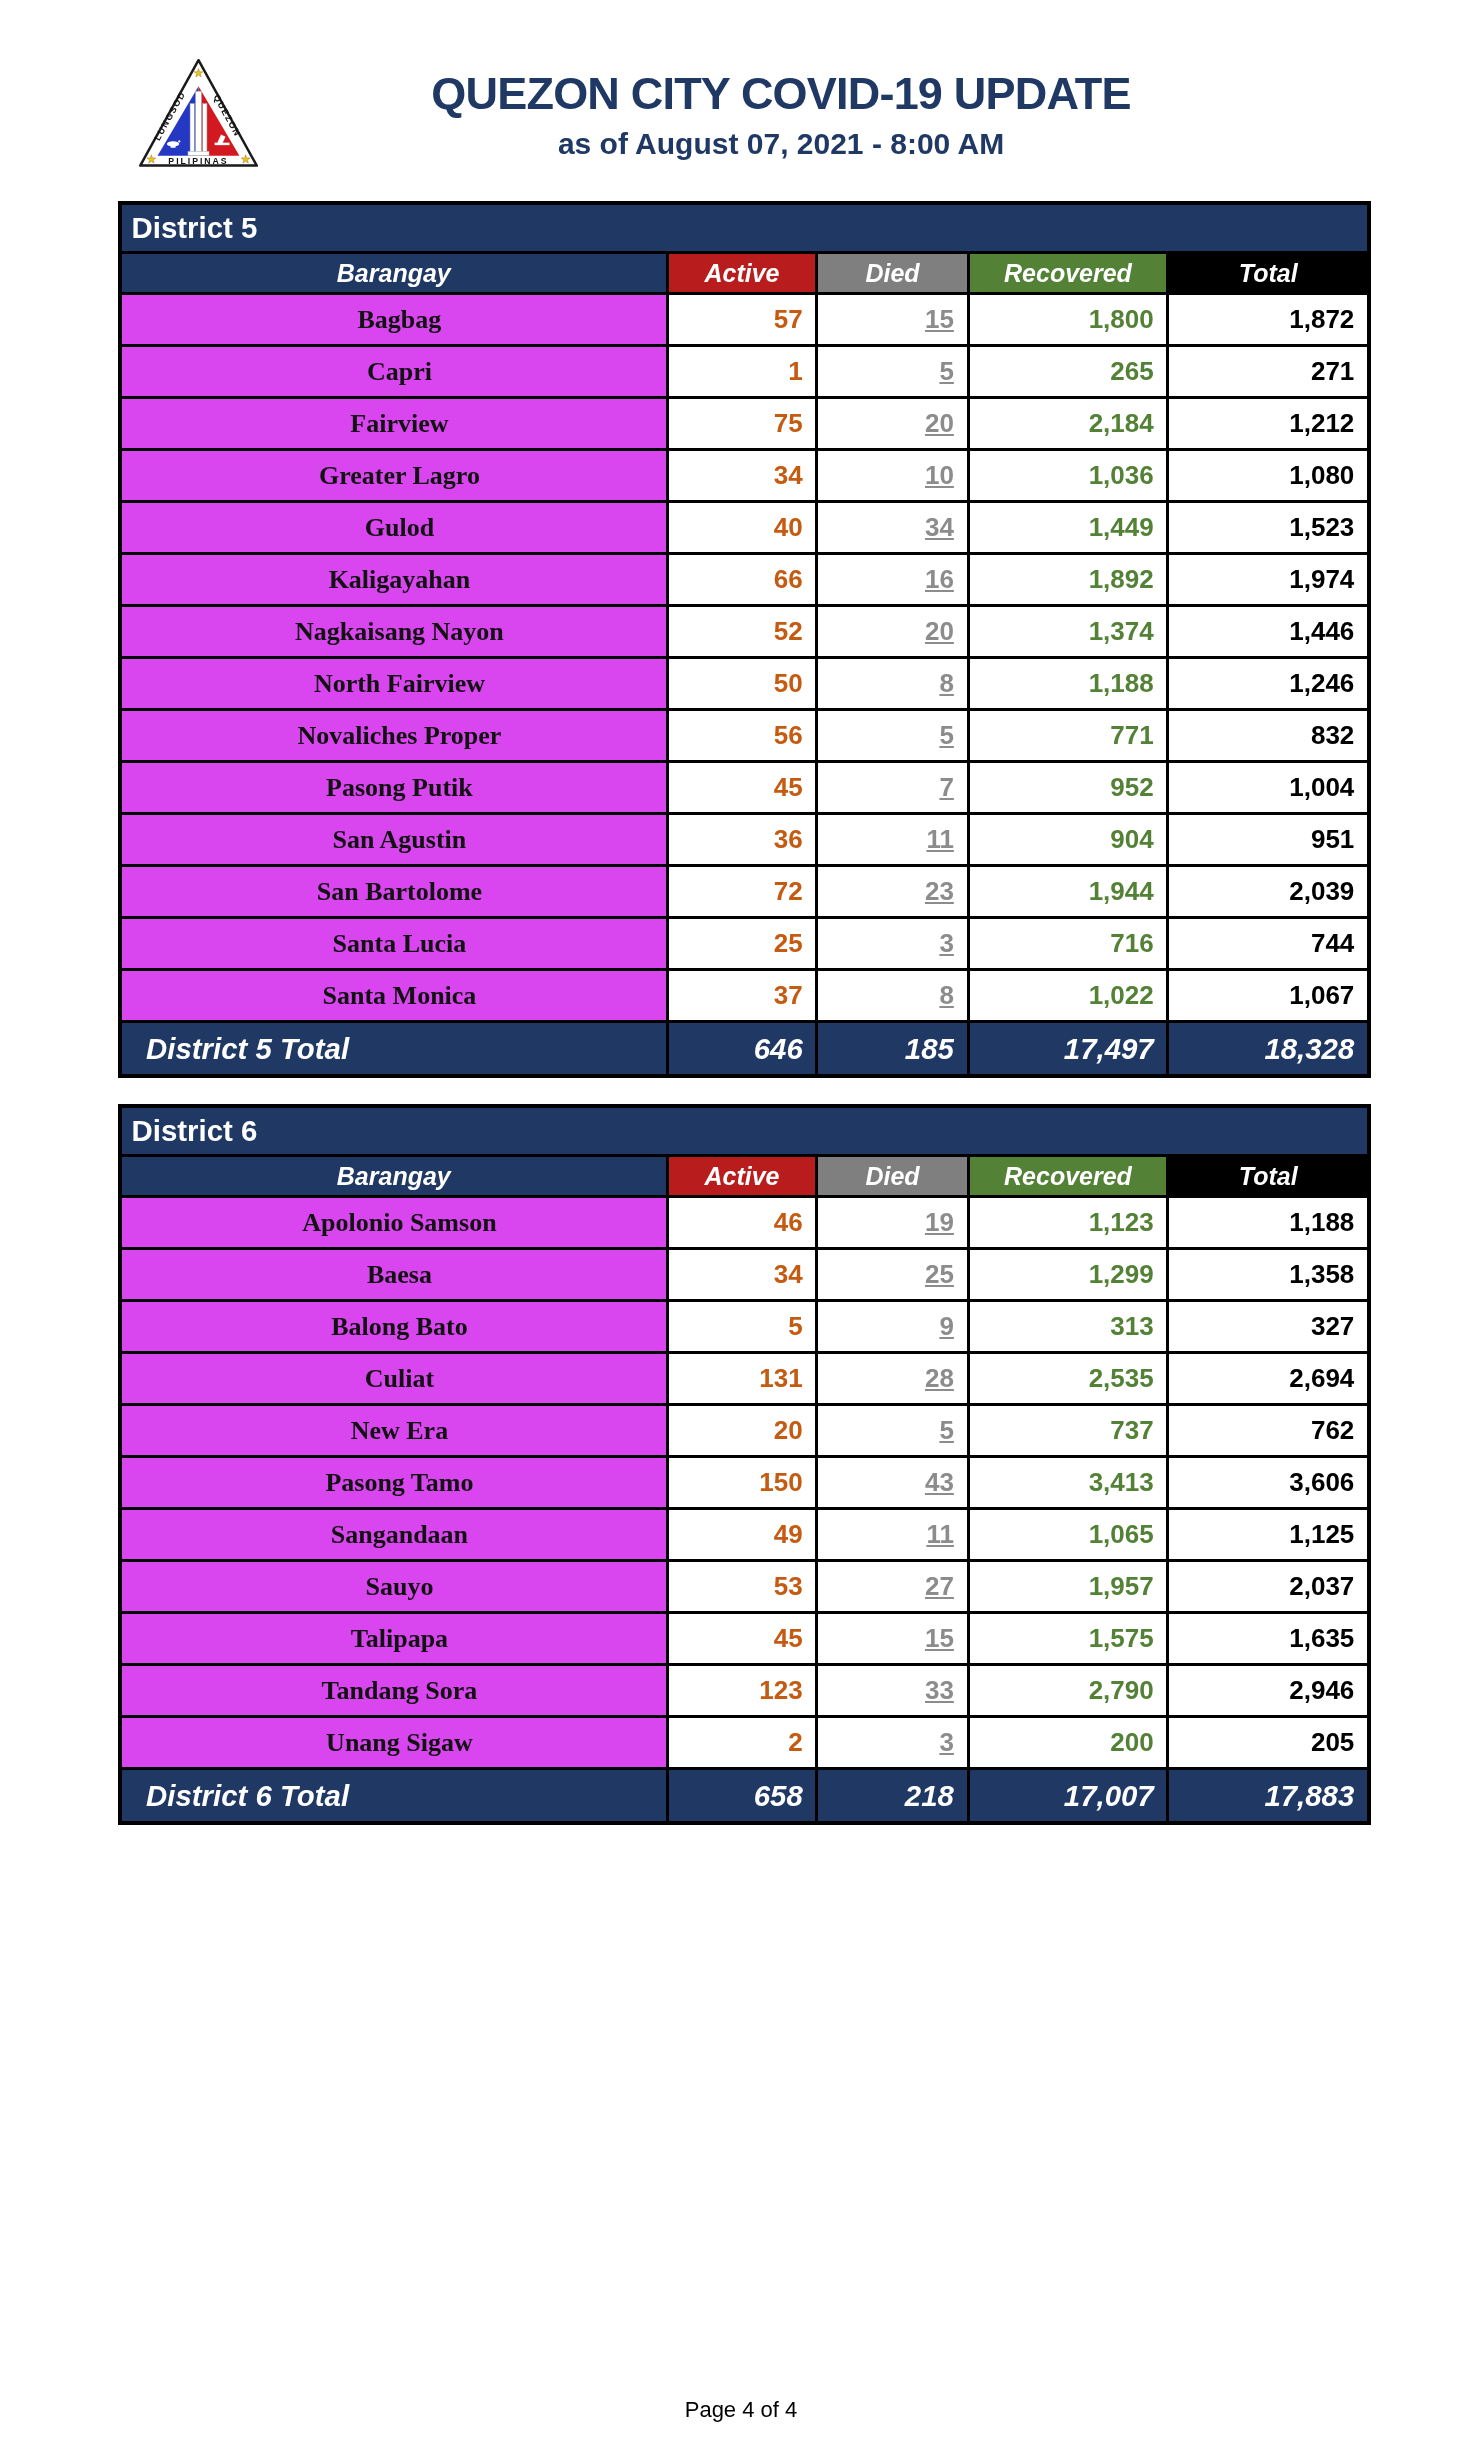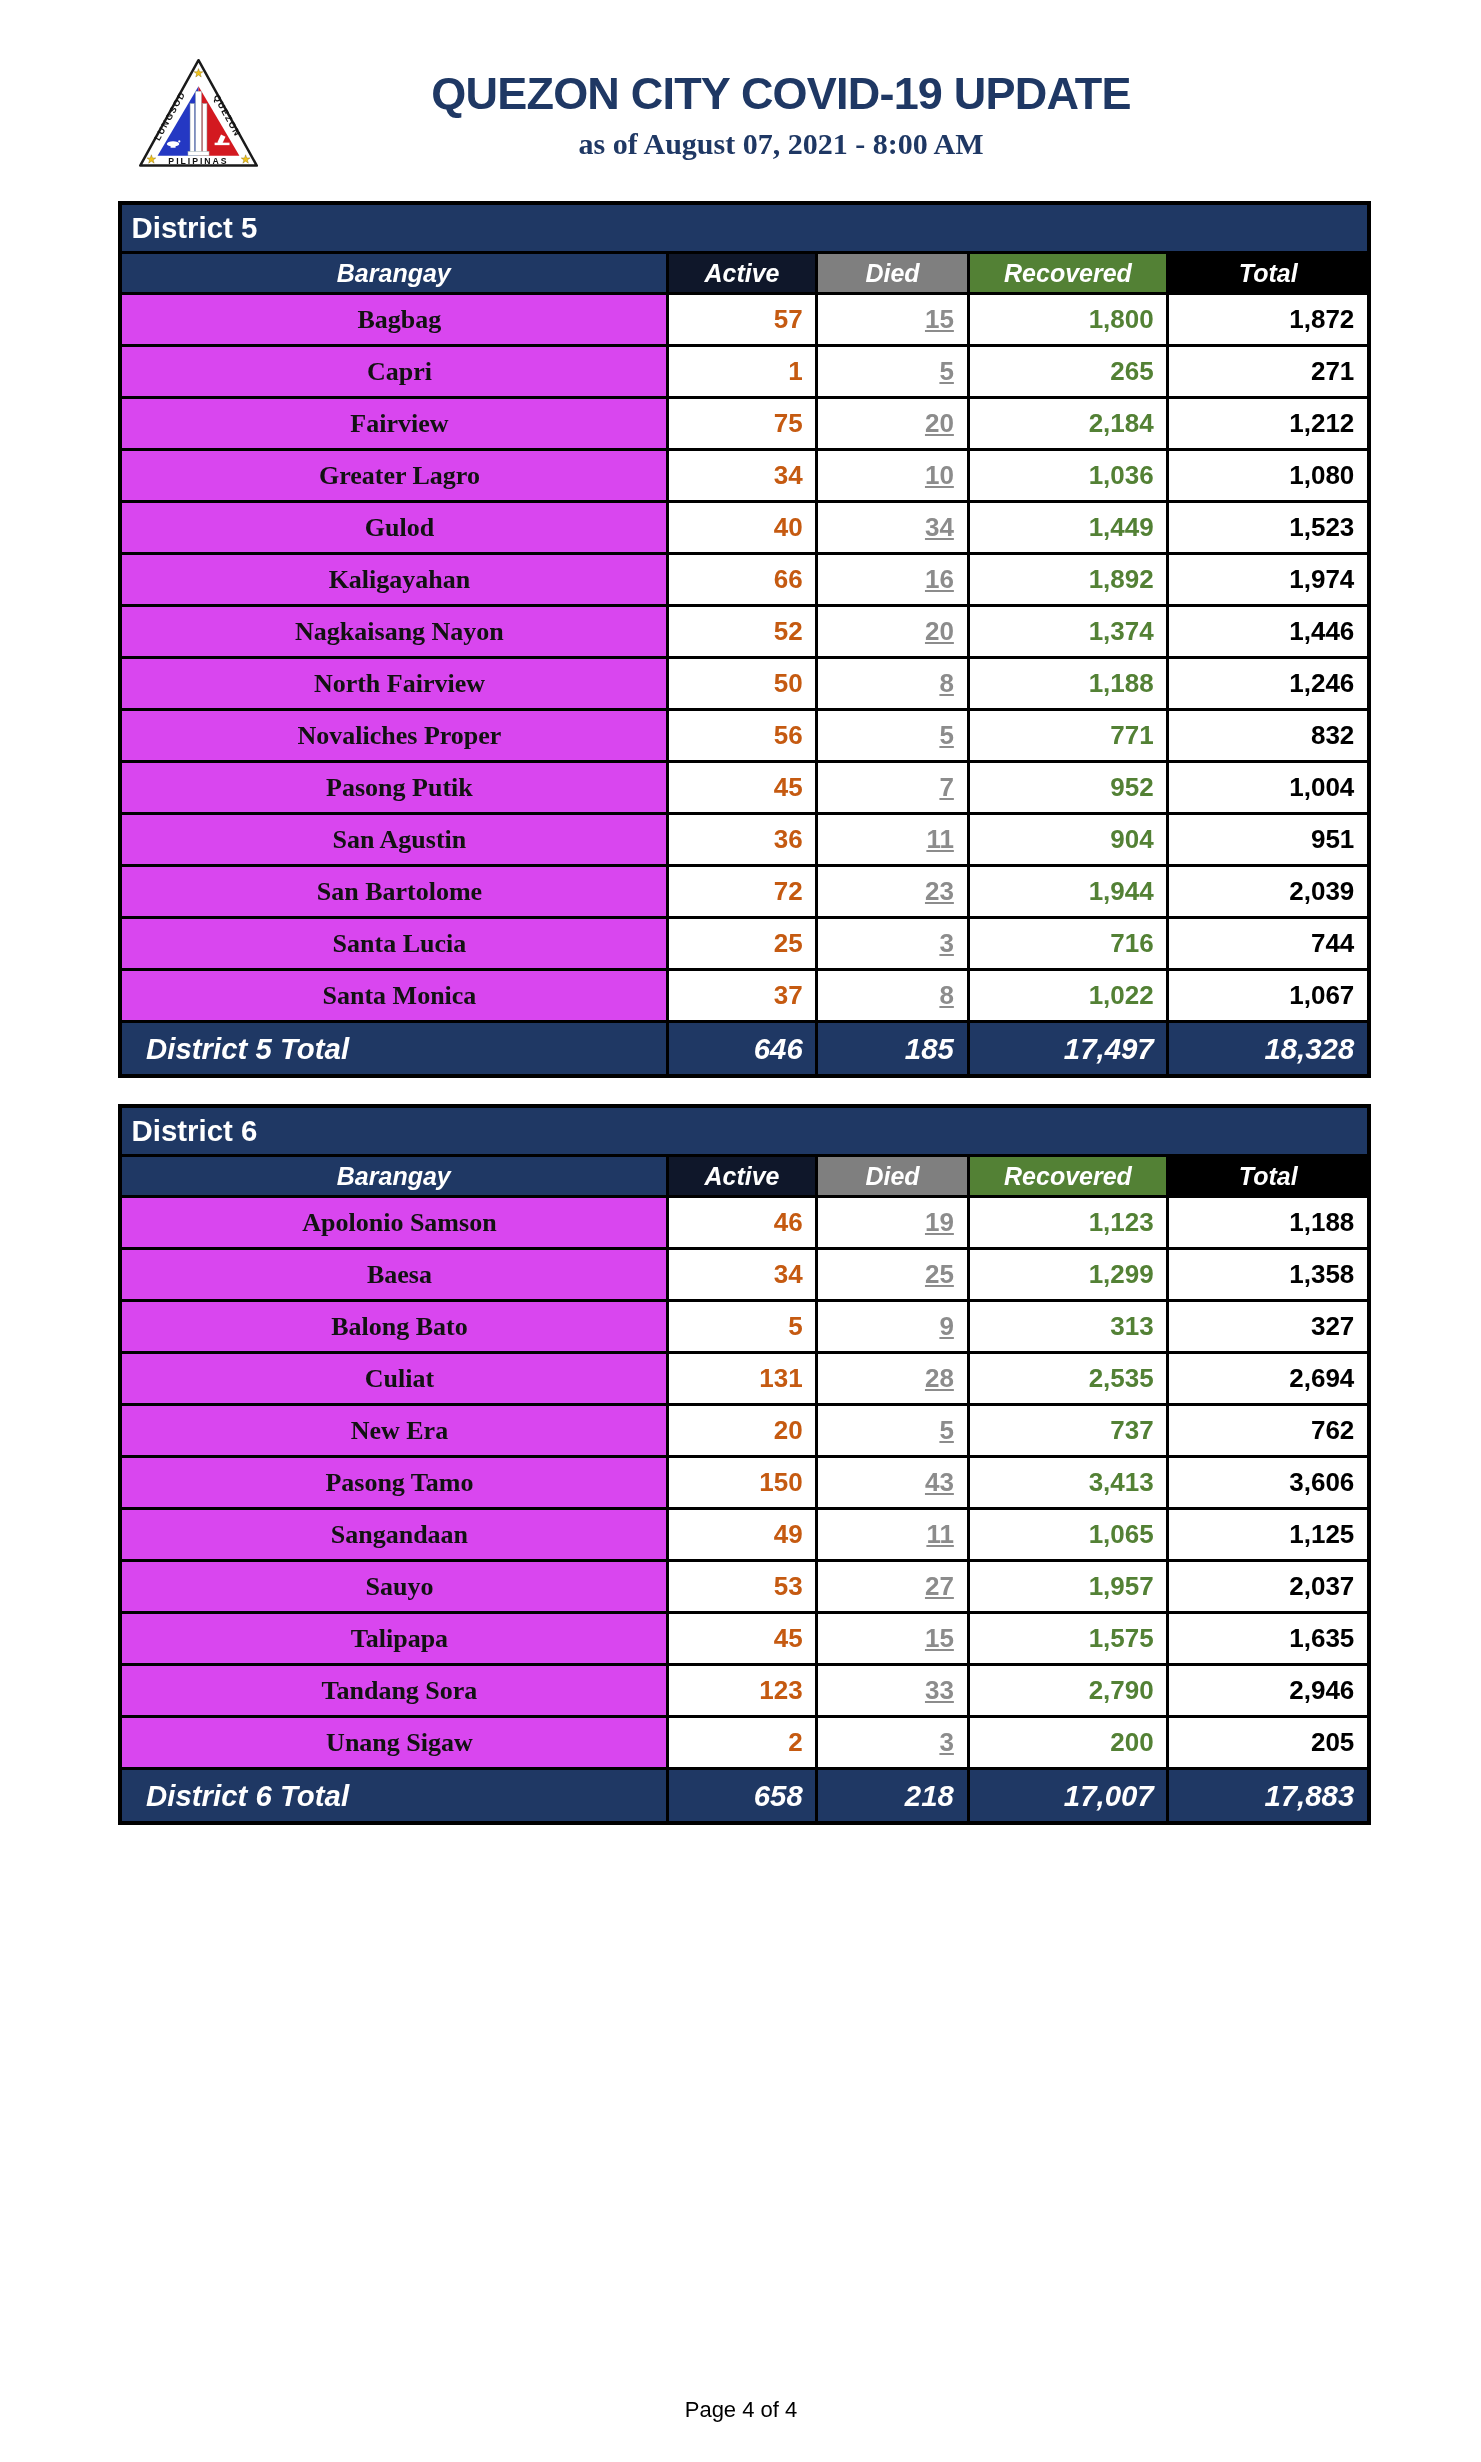--- a/index.html
+++ b/index.html
@@ -4,35 +4,35 @@
 <style>
   html,body{margin:0;padding:0;background:#fff;}
   .page{position:relative;width:1482px;height:2462px;background:#fff;overflow:hidden;
         font-family:"Liberation Sans",sans-serif;}
 
   
   .logo{position:absolute;left:119px;top:54px;width:159px;height:124px;}
   .title{position:absolute;top:68px;left:80px;width:1402px;text-align:center;
          color:#1F3864;font-size:45px;font-weight:bold;letter-spacing:-0.8px;}
   .subtitle{position:absolute;top:127px;left:80px;width:1402px;text-align:center;
-         color:#1F3864;font-size:30px;font-weight:bold;font-family:Liberation Serif, serif;}
+         color:#1F3864;font-size:30px;font-weight:bold;}
 
   
   table.dt{position:absolute;left:118px;width:1253px;border-collapse:collapse;
            table-layout:fixed;border:4.8px solid #000;background:#fff;}
   .t1{top:201px;}
   .t2{top:1104px;}
   col.w0{width:43.8%;} col.w1{width:12%;} col.w2{width:12.1%;} col.w3{width:16%;} col.w4{width:16.1%;}
   .dt td,.dt th{border:3.2px solid #000;padding:0 12.7px;overflow:hidden;white-space:nowrap;}
 
   td.dh{background:#1F3864;color:#fff;font-size:29.4px;font-weight:bold;height:46px;
         text-align:left;padding-left:9.6px;margin-top:24px;}
   tr.ch th{color:#fff;font-style:italic;font-weight:bold;font-size:25px;height:38px;text-align:center;}
   th.hb{background:#1F3864;}
-  th.ha{background:#0f172a;}
+  th.ha{background:#b91c1c;}
   th.hd{background:#7F7F7F;}
   th.hr{background:#538135;}
   th.ht{background:#000000;}
 
   tr.r td{height:49px;font-size:26px;font-weight:bold;}
   td.cn{background:#d946ef;color:#121212;text-align:center;padding-left:24px;font-family:Liberation Serif, serif;}
   td.ca{color:#C55A11;text-align:right;}
   td.cd{color:#8C8C8C;text-align:right;text-decoration:underline;}
   td.cr{color:#538135;text-align:right;}
   td.ct{color:#000;text-align:right;}

